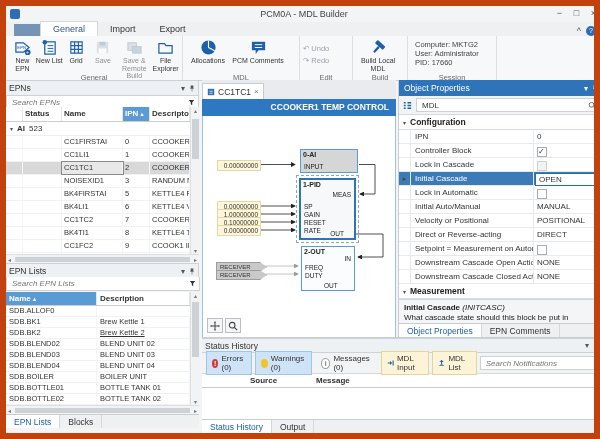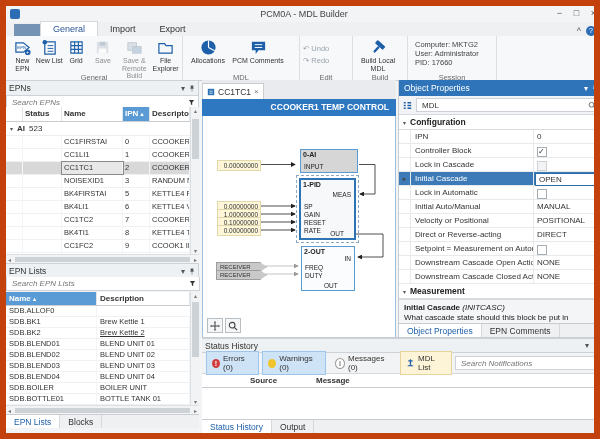--- a/index.html
+++ b/index.html
@@ -380,24 +380,20 @@
         <div class="grow" style="height:10px;line-height:10px;">
           <div style="width:84px;flex:none;padding:0 3px;">SDB.BK1</div>
           <div style="flex:1;padding:0 3px;">Brew Kettle 1</div>
         </div>
 
         <div class="grow" style="height:10px;line-height:10px;">
           <div style="width:84px;flex:none;padding:0 3px;">SDB.BK2</div>
           <div style="flex:1;padding:0 3px;text-decoration:underline;">Brew Kettle 2</div>
         </div>
 
-        <div class="grow" style="height:10px;line-height:10px;">
-          <div style="width:84px;flex:none;padding:0 3px;">SDB.BLEND01</div>
-          <div style="flex:1;padding:0 3px;">BLEND UNIT 01</div>
-        </div>
 
         <div class="grow" style="height:10px;line-height:10px;">
           <div style="width:84px;flex:none;padding:0 3px;">SDB.BLEND02</div>
           <div style="flex:1;padding:0 3px;">BLEND UNIT 02</div>
         </div>
 
         <div class="grow" style="height:10px;line-height:10px;">
           <div style="width:84px;flex:none;padding:0 3px;">SDB.BLEND03</div>
           <div style="flex:1;padding:0 3px;">BLEND UNIT 03</div>
         </div>
@@ -696,20 +692,28 @@
         </div>
       <div class="shbtn blue">
           <span class="dot" style="background:#f0c42a;"></span>
           <span>Warnings (0)</span>
         </div>
       <div class="shbtn">
           <span class="dot" style="background:#fff;border:1px solid #999;color:#777;">i</span>
           <span>Messages (0)</span>
         </div>
       <div class="shbtn cream">
+        <svg width="10" height="10" viewBox="0 0 12 12">
+            <path d="M1 6h5" stroke="#1d5fa8" stroke-width="1.6"></path>
+            <path d="M5 2.8L8.5 6 5 9.2z" fill="#1d5fa8"></path>
+            <rect x="9.3" y="1.8" width="1.8" height="8.4" fill="#1d5fa8"></rect>
+          </svg>
+        <span>MDL Input</span>
+      </div>
+      <div class="shbtn cream">
         <svg width="10" height="10" viewBox="0 0 12 12" fill="#1d5fa8">
             <rect x="5.1" y="1" width="1.8" height="7.5"></rect>
             <rect x="3" y="2.4" width="6" height="1.6"></rect>
             <path d="M1.5 10.5c2.2-2.4 6.8-2.4 9 0z"></path>
           </svg>
         <span>MDL List</span>
       </div>
       <div class="shsearch">
         <input placeholder="Search Notifications" style="">
       </div>

